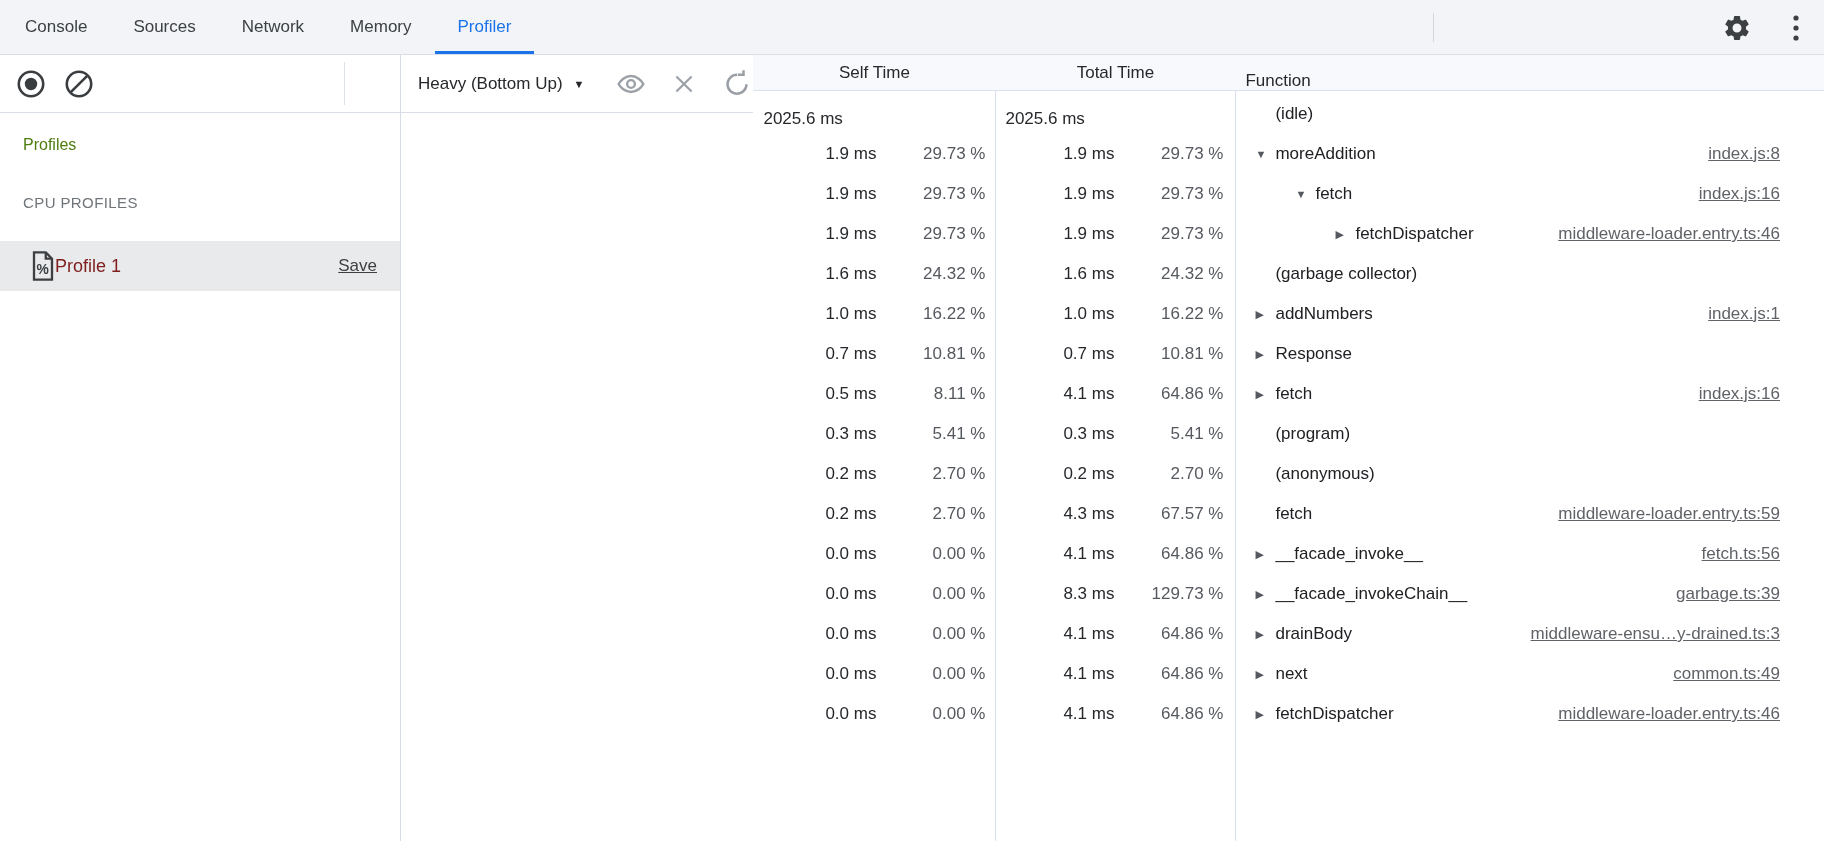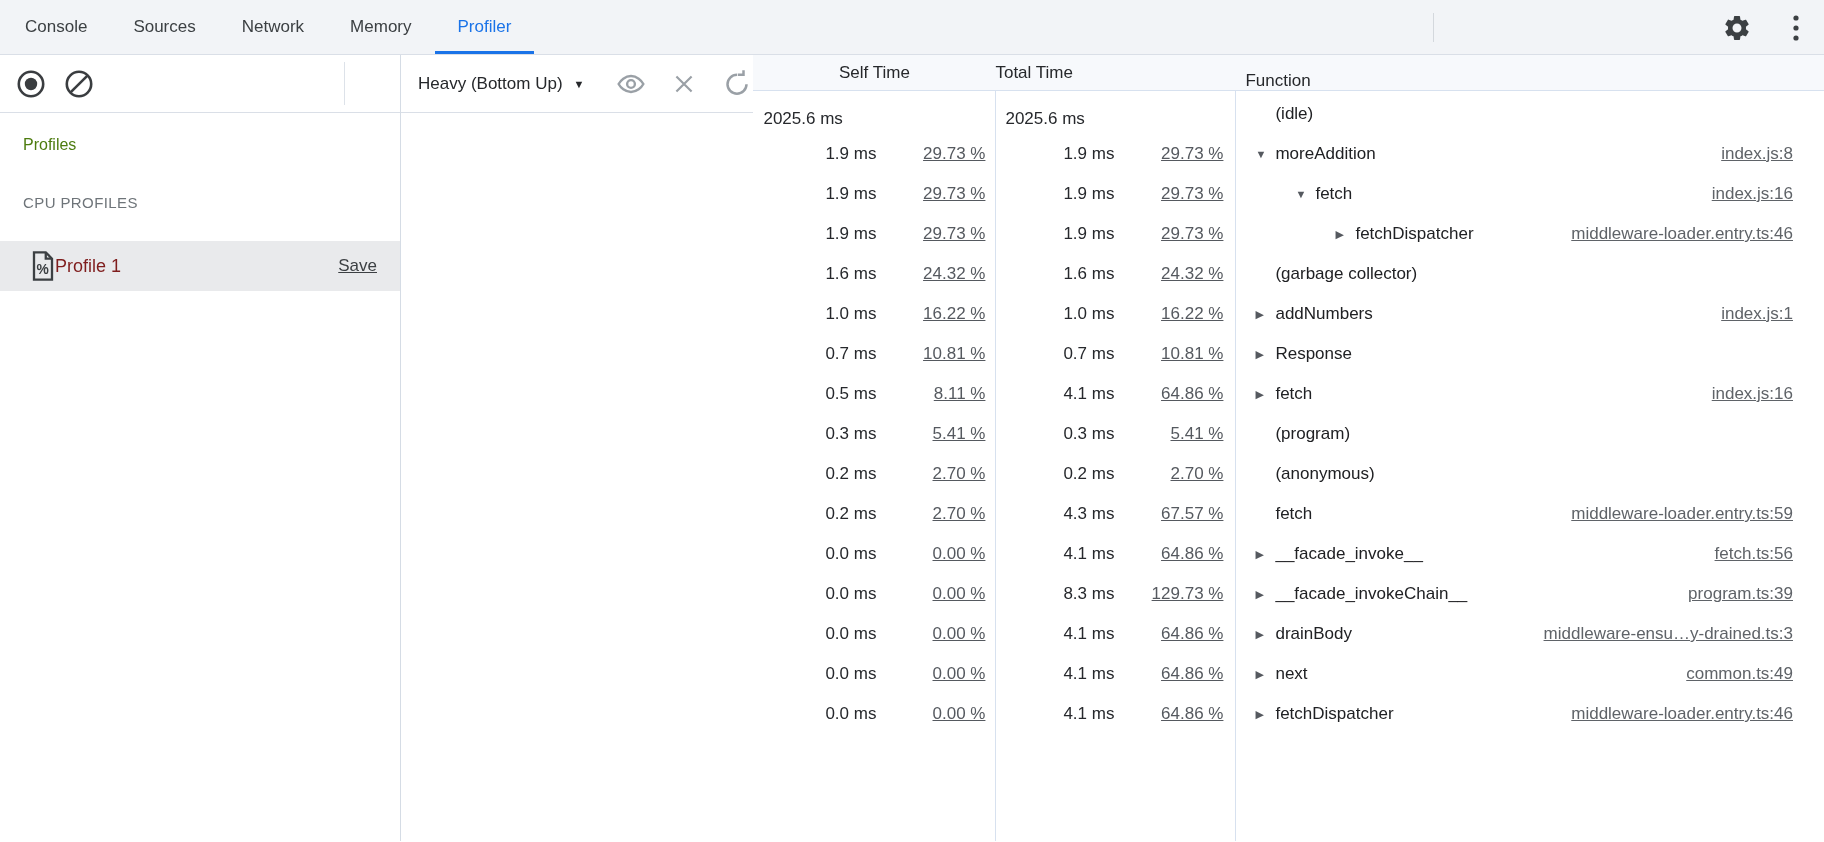--- a/index.html
+++ b/index.html
@@ -59,32 +59,32 @@
   
   .grid { flex: 1; position: relative; font-size: 17px; overflow: hidden; }
   .vline { position: absolute; top: 0; bottom: 0; width: 1px; background: #d7e1ef; }
   .vline.v1 { left: 242px; } .vline.v2 { left: 482px; }
   .corner-line { position: absolute; left: 1390px; top: 0; height: 36px; width: 1px; background: #d7e1ef; }
   .grid-header {
     height: 36px; background: #f7f9fc; border-bottom: 1px solid #d7e1ef;
     display: flex; align-items: center; color: #26282b; position: relative;
   }
   .h-self { width: 242px; text-align: center; }
-  .h-total { width: 240px; text-align: left; }
+  .h-total { width: 240px; text-align: center; }
   .h-fn { flex: 1; padding-left: 10px; margin-top: 16px; }
   .grid-rows { padding-top: 3px; }
   .grid-row { height: 40px; display: flex; align-items: center; cursor: default; }
   .c-self { width: 242px; display: flex; align-items: baseline; }
   .c-total { width: 240px; display: flex; align-items: baseline; }
   .ms { text-align: right; color: #26282c; white-space: nowrap; }
   .c-self .ms { width: 123px; } .c-total .ms { width: 119px; }
-  .pct { flex: 1; text-align: right; color: #55595f; white-space: nowrap; text-decoration: underline; }
+  .pct { flex: 1; text-align: right; color: #55595f; white-space: nowrap; }
   .c-self .pct { padding-right: 10px; } .c-total .pct { padding-right: 12px; }
   .solo { padding-left: 10px; color: #26282c; white-space: nowrap; margin-top: 10px; }
-  .c-fn { flex: 1; display: flex; align-items: center; padding-left: 20px; padding-right: 31px; min-width: 0; }
+  .c-fn { flex: 1; display: flex; align-items: center; padding-left: 20px; padding-right: 44px; min-width: 0; }
   .indent { flex: none; }
   .tree-arrow { flex: none; width: 20px; font-size: 11px; color: #55595f; cursor: pointer; }
   .fn-label { color: #202124; white-space: nowrap; }
   .src-link { margin-left: auto; padding-left: 20px; color: #5f6368; text-decoration: underline; cursor: pointer; white-space: nowrap; }
 
   svg { display: block; }
 </style>
 </head>
 <body>
 
@@ -394,21 +394,21 @@
                 <span class="pct">0.00 %</span>
               </div>
               <div class="c-total">
                 <span class="ms">8.3 ms</span>
                 <span class="pct">129.73 %</span>
               </div>
               <div class="c-fn">
                 <span class="indent" style="width: 0px;"></span>
                 <span class="tree-arrow">▶</span>
                 <span class="fn-label">__facade_invokeChain__</span>
-                <a class="src-link">program.ts:39</a>
+                <a class="src-link">garbage.ts:39</a>
               </div>
             </div>
             <div class="grid-row">
               <div class="c-self">
                 <span class="ms">0.0 ms</span>
                 <span class="pct">0.00 %</span>
               </div>
               <div class="c-total">
                 <span class="ms">4.1 ms</span>
                 <span class="pct">64.86 %</span>

